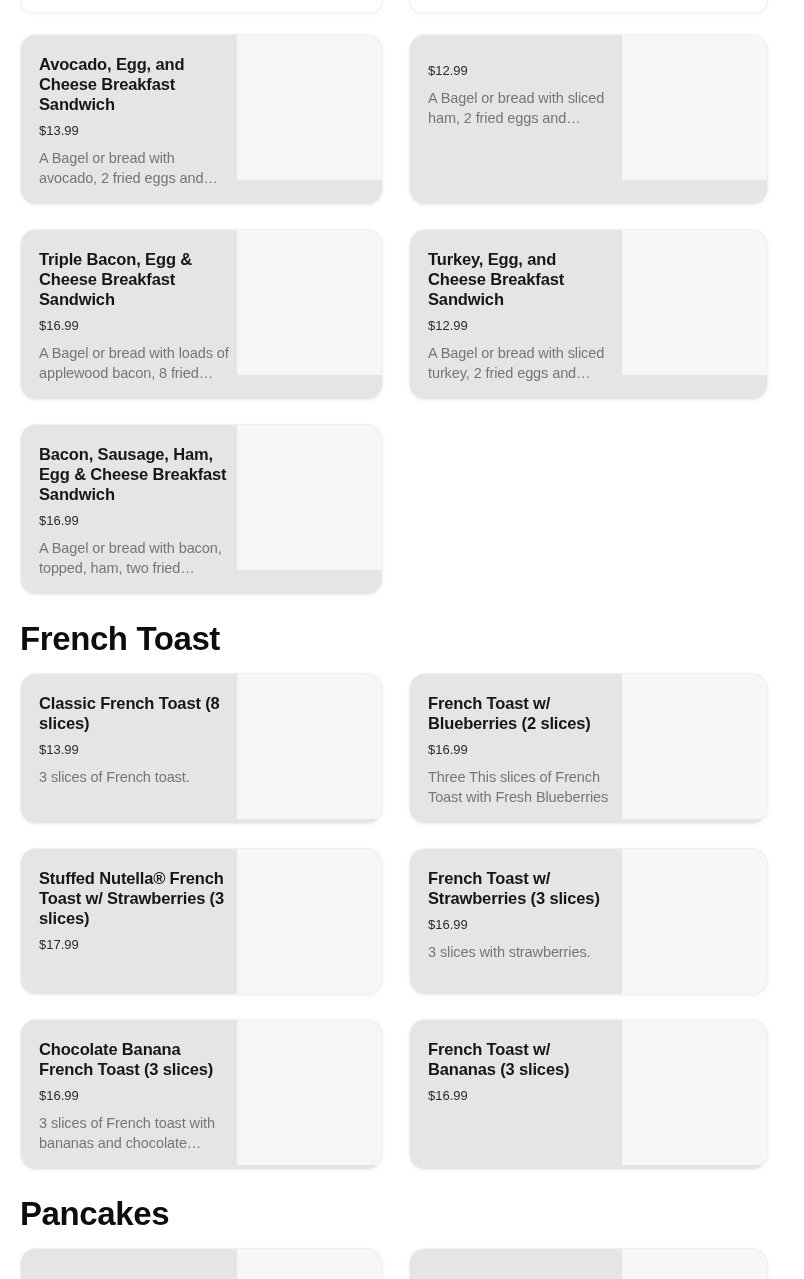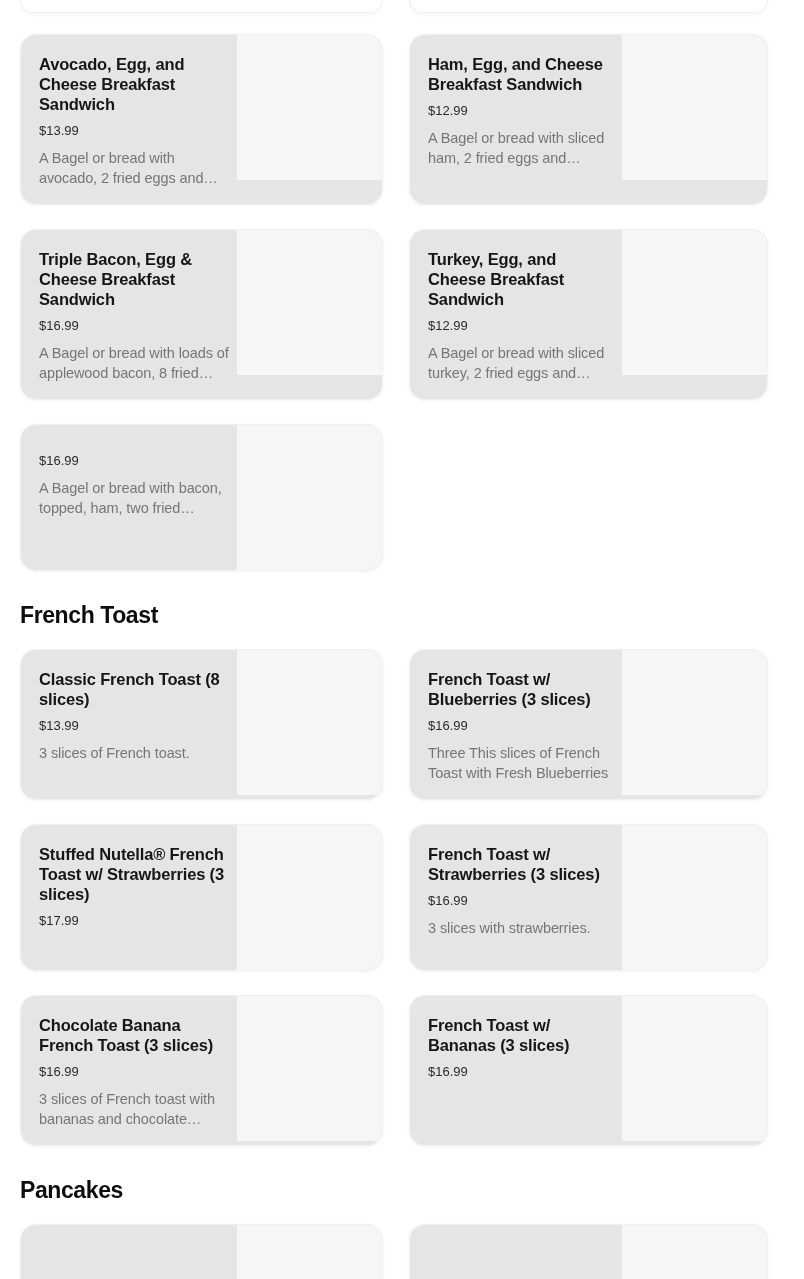--- a/index.html
+++ b/index.html
@@ -18,21 +18,21 @@
   }
   .stub {
     height: 13px;
     border: 1px solid #f0f0f0; border-top: none;
     border-radius: 0 0 16px 16px;
     box-shadow: 0 2px 4px rgba(0,0,0,0.04);
     background: #fff;
   }
 
   .section-title {
-    font-size: 23px; line-height: 32px; font-weight: 700;
+    font-size: 33px; line-height: 32px; font-weight: 700;
     color: #0d0d0d; letter-spacing: -0.4px;
     margin: 28px 0 18px 0;
   }
 
   .grid {
     display: grid; grid-template-columns: 363px 359px;
     column-gap: 26px; row-gap: 24px;
   }
   .first-grid { margin-top: 21px; }
 
@@ -91,21 +91,20 @@
         <div class="card">
     <div class="card-content">
       <h3 class="item-name">Avocado, Egg, and Cheese Breakfast Sandwich</h3>
       <div class="item-price">$13.99</div>
       <div class="item-desc">A Bagel or bread with avocado, 2 fried eggs and…</div>
     </div>
     <div class="item-image"></div>
   </div>
         <div class="card">
     <div class="card-content">
-      <h3 class="item-name">Ham, Egg, and Cheese Breakfast Sandwich</h3>
       <div class="item-price">$12.99</div>
       <div class="item-desc">A Bagel or bread with sliced ham, 2 fried eggs and choic…</div>
     </div>
     <div class="item-image"></div>
   </div>
         <div class="card">
     <div class="card-content">
       <h3 class="item-name">Triple Bacon, Egg &amp; Cheese Breakfast Sandwich</h3>
       <div class="item-price">$16.99</div>
       <div class="item-desc">A Bagel or bread with loads of applewood bacon, 8 fried…</div>
@@ -115,39 +114,40 @@
         <div class="card">
     <div class="card-content">
       <h3 class="item-name">Turkey, Egg, and Cheese Breakfast Sandwich</h3>
       <div class="item-price">$12.99</div>
       <div class="item-desc">A Bagel or bread with sliced turkey, 2 fried eggs and…</div>
     </div>
     <div class="item-image"></div>
   </div>
         <div class="card">
     <div class="card-content">
+      <h3 class="item-name">Bacon, Sausage, Ham, Egg &amp; Cheese Breakfast Sandwich</h3>
       <div class="item-price">$16.99</div>
       <div class="item-desc">A Bagel or bread with bacon, topped, ham, two fried…</div>
     </div>
     <div class="item-image"></div>
   </div>
       </div>
       <h2 class="section-title">French Toast</h2>
       <div class="grid">
         <div class="card">
     <div class="card-content">
       <h3 class="item-name">Classic French Toast (8 slices)</h3>
       <div class="item-price">$13.99</div>
       <div class="item-desc">3 slices of French toast.</div>
     </div>
     <div class="item-image"></div>
   </div>
         <div class="card">
     <div class="card-content">
-      <h3 class="item-name">French Toast w/ Blueberries (3 slices)</h3>
+      <h3 class="item-name">French Toast w/ Blueberries (2 slices)</h3>
       <div class="item-price">$16.99</div>
       <div class="item-desc">Three This slices of French Toast with Fresh Blueberries</div>
     </div>
     <div class="item-image"></div>
   </div>
         <div class="card">
     <div class="card-content">
       <h3 class="item-name">Stuffed Nutella® French Toast w/ Strawberries (3 slices)</h3>
       <div class="item-price">$17.99</div>
     </div>

